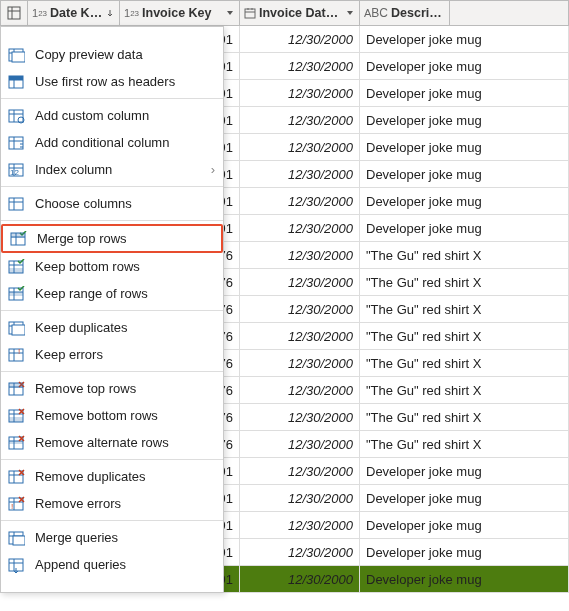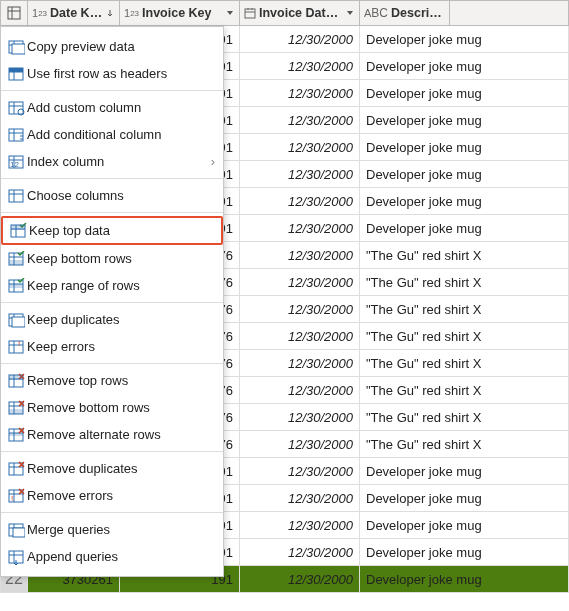--- a/index.html
+++ b/index.html
@@ -56,35 +56,35 @@
 
   .menu {
     position: absolute;
     top: 26px;
     left: 0;
     width: 224px;
     background: #fff;
     border: 1px solid #c8c8c8;
     box-shadow: 2px 2px 6px rgba(0,0,0,0.15);
     z-index: 10;
-    padding: 6px 0;
+    padding: 14px 0;
   }
   .menu-item {
     display: flex;
     align-items: center;
     height: 27px;
     padding: 0 8px 0 6px;
     font-size: 13px;
     color: #222;
     cursor: default;
   }
   .menu-icon {
     width: 18px;
     height: 18px;
-    margin-right: 2px;
+    margin-right: 10px;
     display: inline-flex;
     align-items: center;
     justify-content: center;
   }
   .menu-sep { height: 1px; background: #ddd; margin: 3px 0; }
   .menu-sub { margin-left: auto; color: #888; font-size: 13px; }
   .hl {
     border: 2px solid #e74c2e;
     border-radius: 2px;
     height: 29px;
@@ -250,21 +250,21 @@
     <div class="menu-item hl">
       <span class="menu-icon">
         <svg width="17" height="16">
           <rect x="1" y="2" width="14" height="12" fill="none" stroke="#2b6dad" stroke-width="1"></rect>
           <line x1="1" y1="6" x2="15" y2="6" stroke="#2b6dad"></line>
           <line x1="6" y1="2" x2="6" y2="14" stroke="#2b6dad"></line>
           <path d="M10 2 L12 4 L16 0" stroke="#2a8a3a" stroke-width="1.5" fill="none"></path>
           <rect x="1" y="2" width="14" height="5" fill="rgba(43,109,173,0.25)"></rect>
         </svg>
       </span>
-      <span>Keep top data</span>
+      <span>Merge top rows</span>
     </div>
     <div class="menu-item">
       <span class="menu-icon">
         <svg width="17" height="16">
           <rect x="1" y="2" width="14" height="12" fill="none" stroke="#2b6dad" stroke-width="1"></rect>
           <line x1="1" y1="6" x2="15" y2="6" stroke="#2b6dad"></line>
           <line x1="6" y1="2" x2="6" y2="14" stroke="#2b6dad"></line>
           <path d="M10 2 L12 4 L16 0" stroke="#2a8a3a" stroke-width="1.5" fill="none"></path>
           <rect x="1" y="9" width="14" height="5" fill="rgba(43,109,173,0.25)"></rect>
         </svg>

